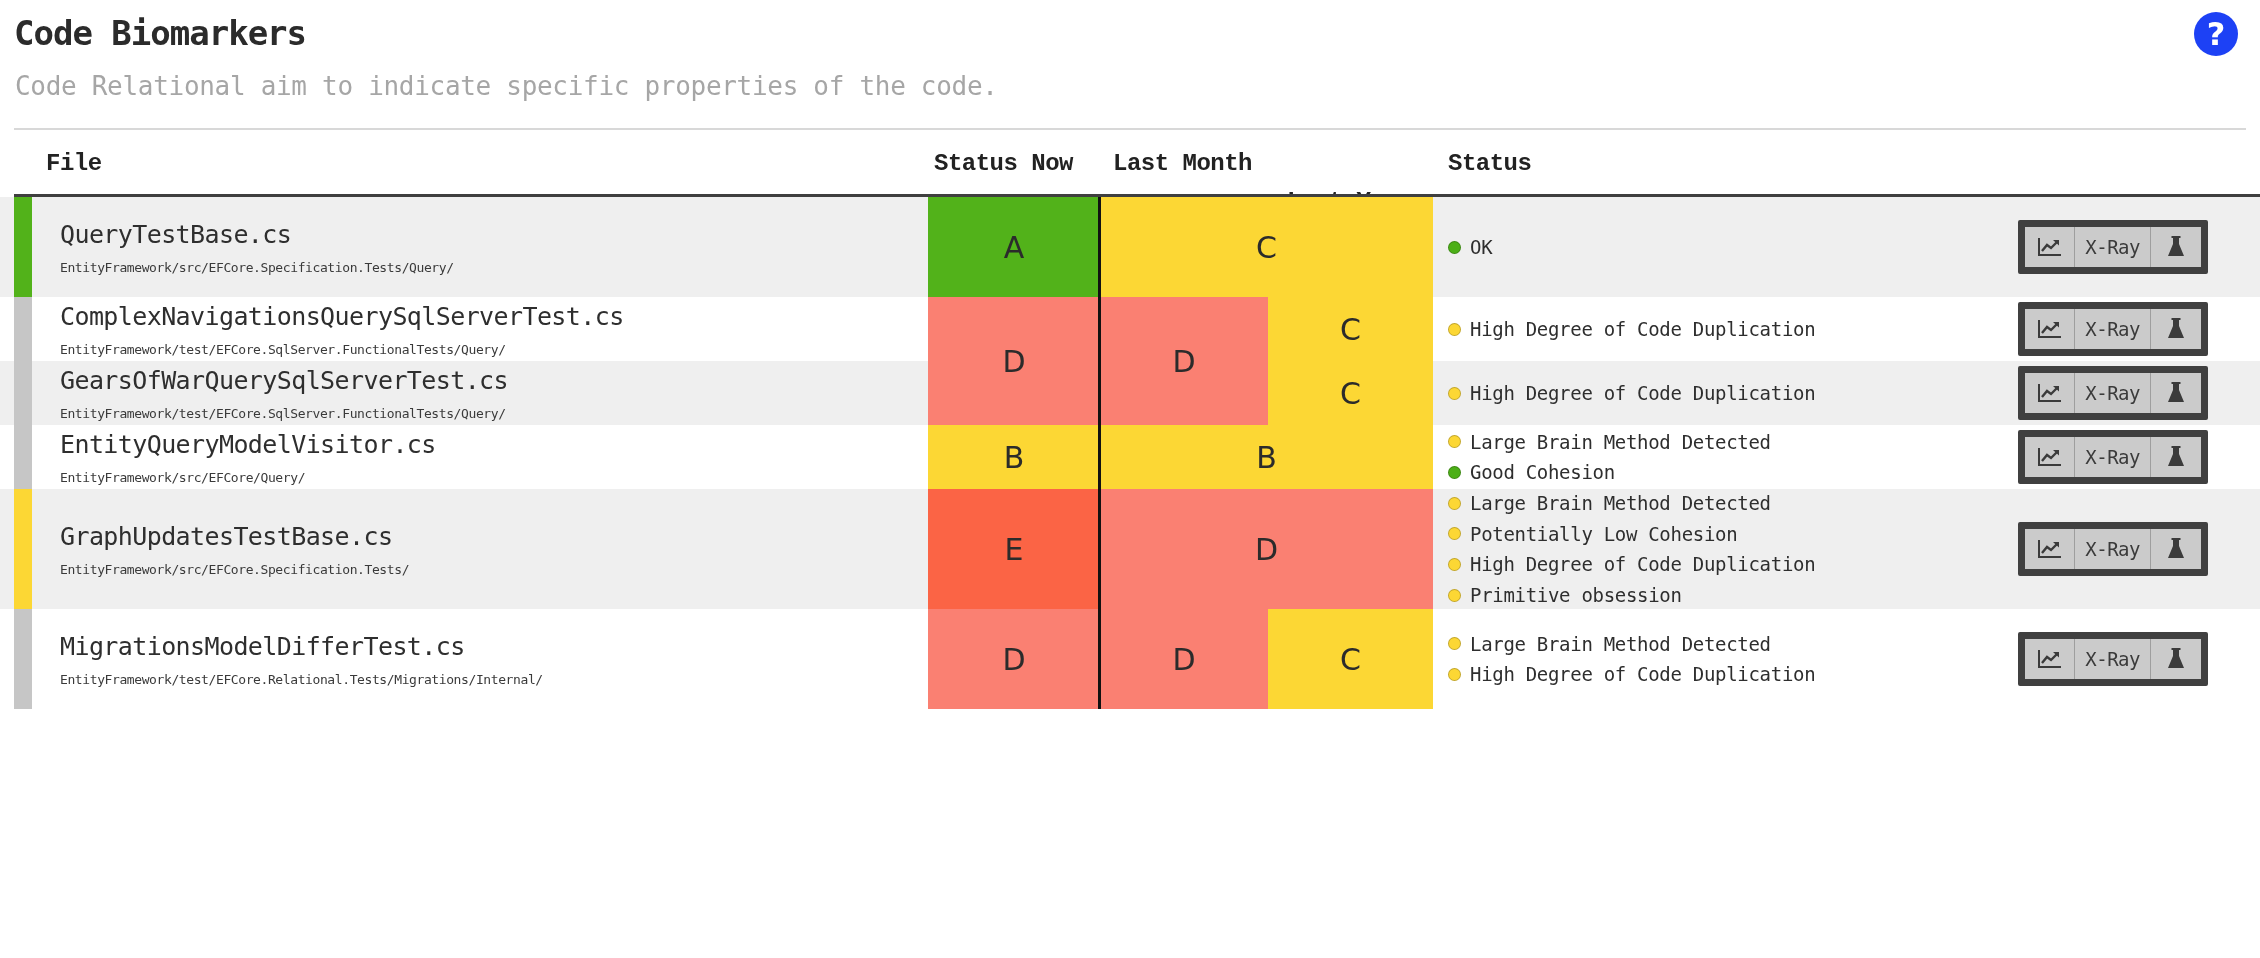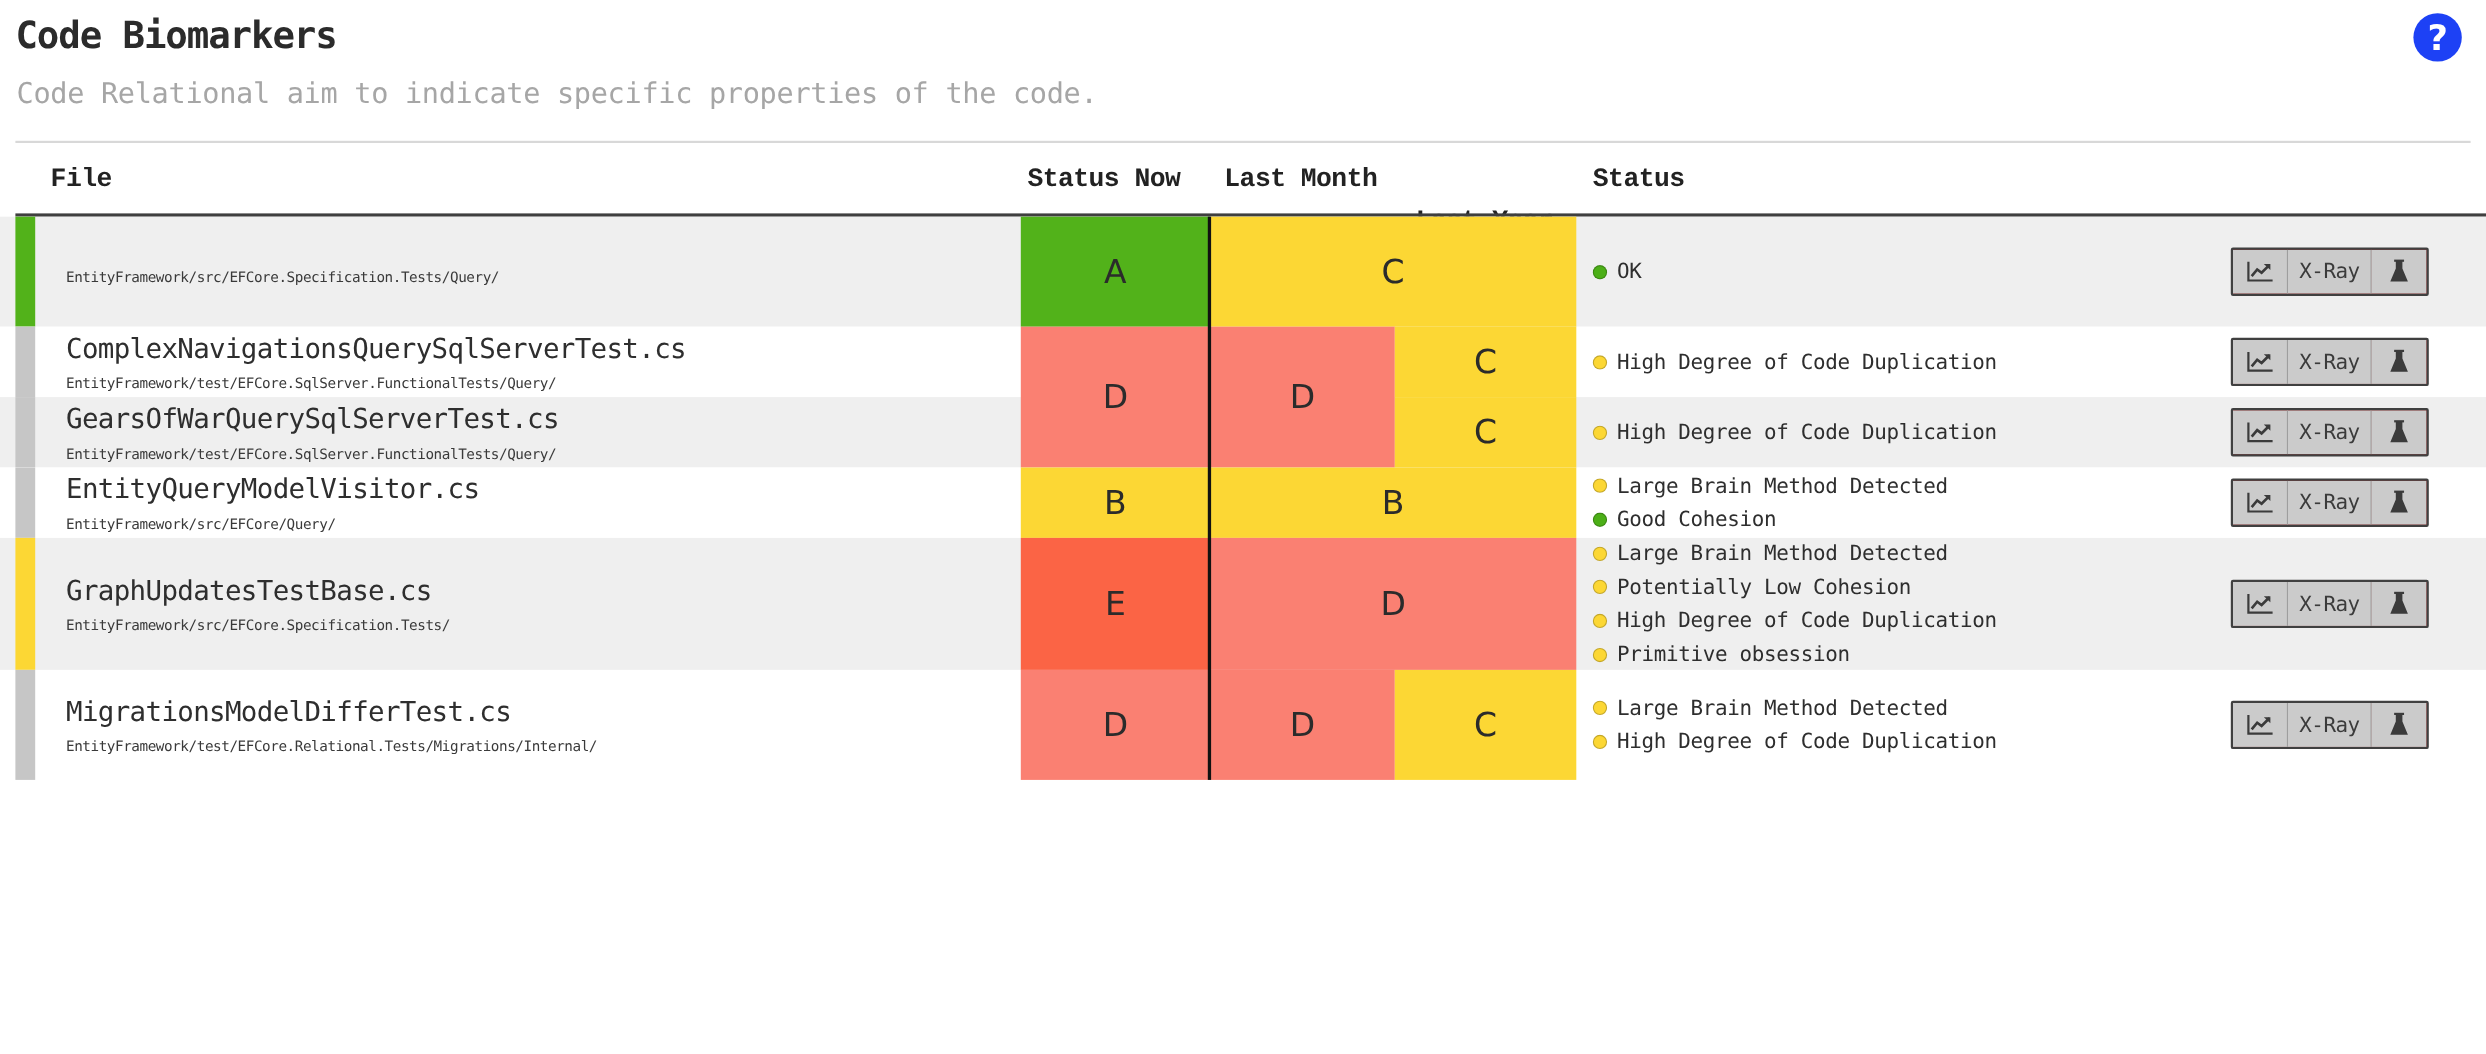--- a/index.html
+++ b/index.html
@@ -171,24 +171,24 @@
     border: 1px solid rgba(0,0,0,0.22);
     box-sizing: border-box;
   }
 
   .actions-cell {
     position: absolute;
     right: 52px;
     top: 50%;
     transform: translateY(-50%);
     display: flex;
-    border: 2px solid #404040;
+    border: 7px solid #404040;
     border-radius: 2px;
     overflow: hidden;
-    background: #7f1d1d;
+    background: #d946ef;
   }
   .act-btn {
     background: #cbcbcb;
     border: 0;
     border-right: 1px solid #9e9e9e;
     height: 40px;
     min-width: 50px;
     padding: 0 10px;
     font-family: "DejaVu Sans Mono", "Liberation Mono", monospace;
     font-size: 19px;
@@ -244,20 +244,21 @@
     <span class="ch" id="ch-last-month">Last Month</span>
     <span class="ch" id="ch-last-year">Last Year</span>
     <span class="ch" id="ch-details">Status</span>
     <div id="header-divider"></div>
   </div>
 
   <div id="rows" style="height: 512px;">
       <div class="row alt" style="position: absolute; left: 0px; right: 0px; top: 0px; height: 100px;">
         <div class="sidebar-mark" style="background: rgb(82, 178, 26);"></div>
         <div class="file-cell">
+          <div class="file-name">QueryTestBase.cs</div>
           <div class="file-path">EntityFramework/src/EFCore.Specification.Tests/Query/</div>
         </div>
         <div class="details-cell">
           <div class="detail-line">
             <span class="dot" style="background: rgb(76, 175, 23);"></span>
             <span>OK</span>
           </div>
         </div>
         <div class="actions-cell">
           <button class="act-btn">

